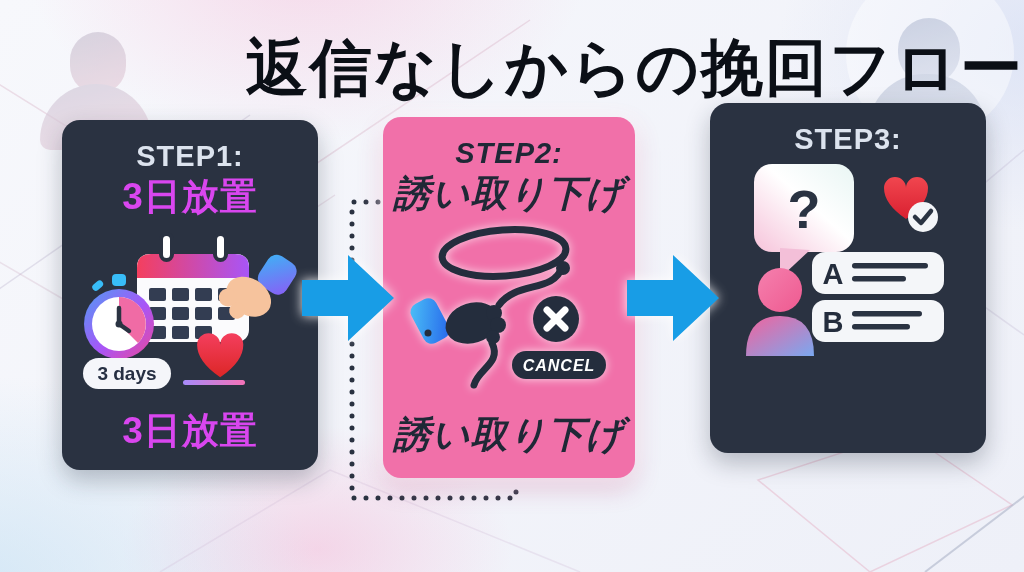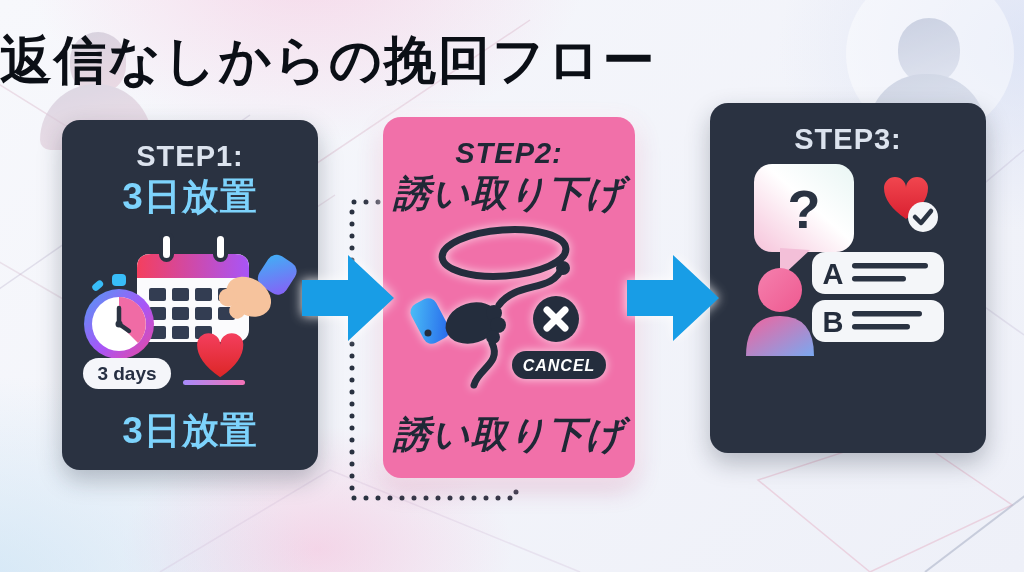--- a/index.html
+++ b/index.html
@@ -20,37 +20,37 @@
     background:linear-gradient(165deg,#c7c1d1,#e8cdd9);}
   .sil-left .sil-body{left:0;top:62px;width:112px;height:66px;border-radius:56px 56px 10px 10px;
     background:linear-gradient(165deg,#cdc6d6,#ecd2de);}
   .sil-right .sil-halo{left:-6px;top:-34px;width:168px;height:168px;border-radius:50%;
     background:rgba(255,255,255,.55);}
   .sil-right .sil-head{left:46px;top:14px;width:62px;height:66px;border-radius:32px;
     background:linear-gradient(165deg,#c4cbdd,#dfe3ef);}
   .sil-right .sil-body{left:16px;top:70px;width:118px;height:66px;border-radius:60px 60px 10px 10px;
     background:linear-gradient(165deg,#c9d0e0,#e3e7f2);}
   .page-title{
-    position:absolute;left:0;top:26px;width:100%;text-align:left;z-index:3;
-    font-size:52px;font-weight:800;letter-spacing:2px;color:var(--title_text,#0b0f16);
+    position:absolute;left:0;top:26px;width:100%;text-align:right;z-index:3;
+    font-size:62px;font-weight:800;letter-spacing:2px;color:var(--title_text,#0b0f16);
   }
   .loop-svg{position:absolute;inset:0;z-index:2;pointer-events:none;}
   .loop-path{fill:none;stroke:var(--card_dark,#2a3241);stroke-width:5;
     stroke-linecap:round;stroke-dasharray:0 12;}
   .card{position:absolute;z-index:3;border-radius:18px;text-align:center;}
   .card-dark{background:var(--card_dark,#2a3241);box-shadow:0 10px 24px rgba(25,35,55,.28);}
   .card-pink{background:var(--card_pink,#f170a9);
     box-shadow:0 0 22px rgba(255,255,255,.75),0 10px 24px rgba(190,70,130,.3);}
   #card-step1{left:62px;top:120px;width:256px;height:350px;}
   #card-step2{left:383px;top:117px;width:252px;height:361px;font-style:italic;}
   #card-step3{left:710px;top:103px;width:276px;height:350px;}
   .step-label{margin-top:20px;font-size:29px;font-weight:800;letter-spacing:1px;}
   .step-heading{margin-top:4px;font-size:37px;font-weight:800;letter-spacing:1px;line-height:1.1;}
   .light-ink{color:var(--step_label_light,#dce3ee);}
-  .white-ink{color:#7dd3fc;}
+  .white-ink{color:#d946ef;}
   .dark-ink{color:var(--step_text_dark,#1f2836);}
   .step-caption{position:absolute;left:0;width:100%;font-size:37px;font-weight:800;letter-spacing:1px;}
   #card-step1 .step-caption{bottom:14px;}
   #card-step2 .step-caption{bottom:18px;}
   .illu{display:block;margin:10px auto 0;}
   .illu-glow{filter:drop-shadow(0 0 5px rgba(255,255,255,.75));}
   .arrow-svg{position:absolute;z-index:5;filter:drop-shadow(0 0 6px rgba(255,255,255,.9));}
   #arrow-1{left:302px;top:253px;}
   #arrow-2{left:627px;top:253px;}
   .arrow-shape{fill:var(--arrow_blue,#189de6);}

